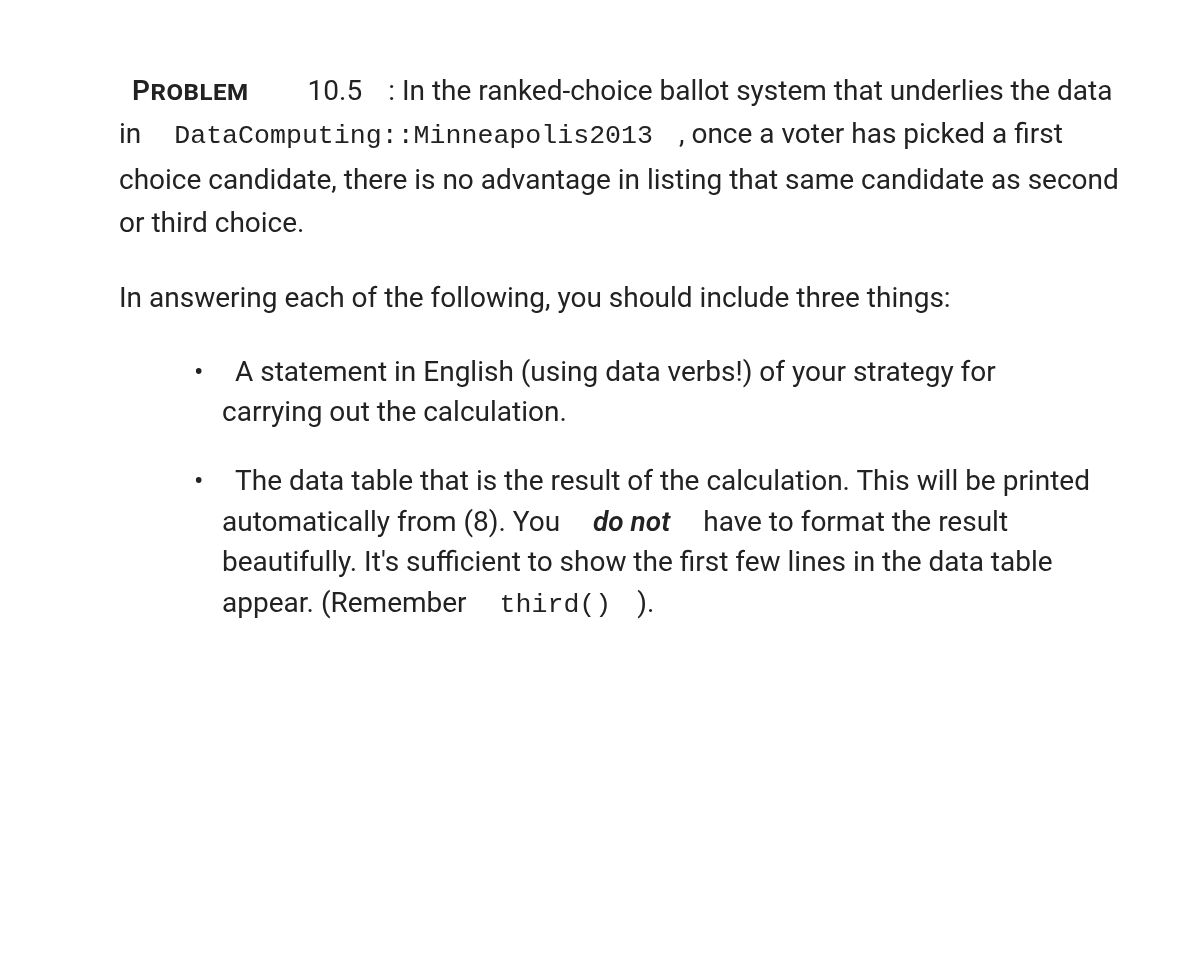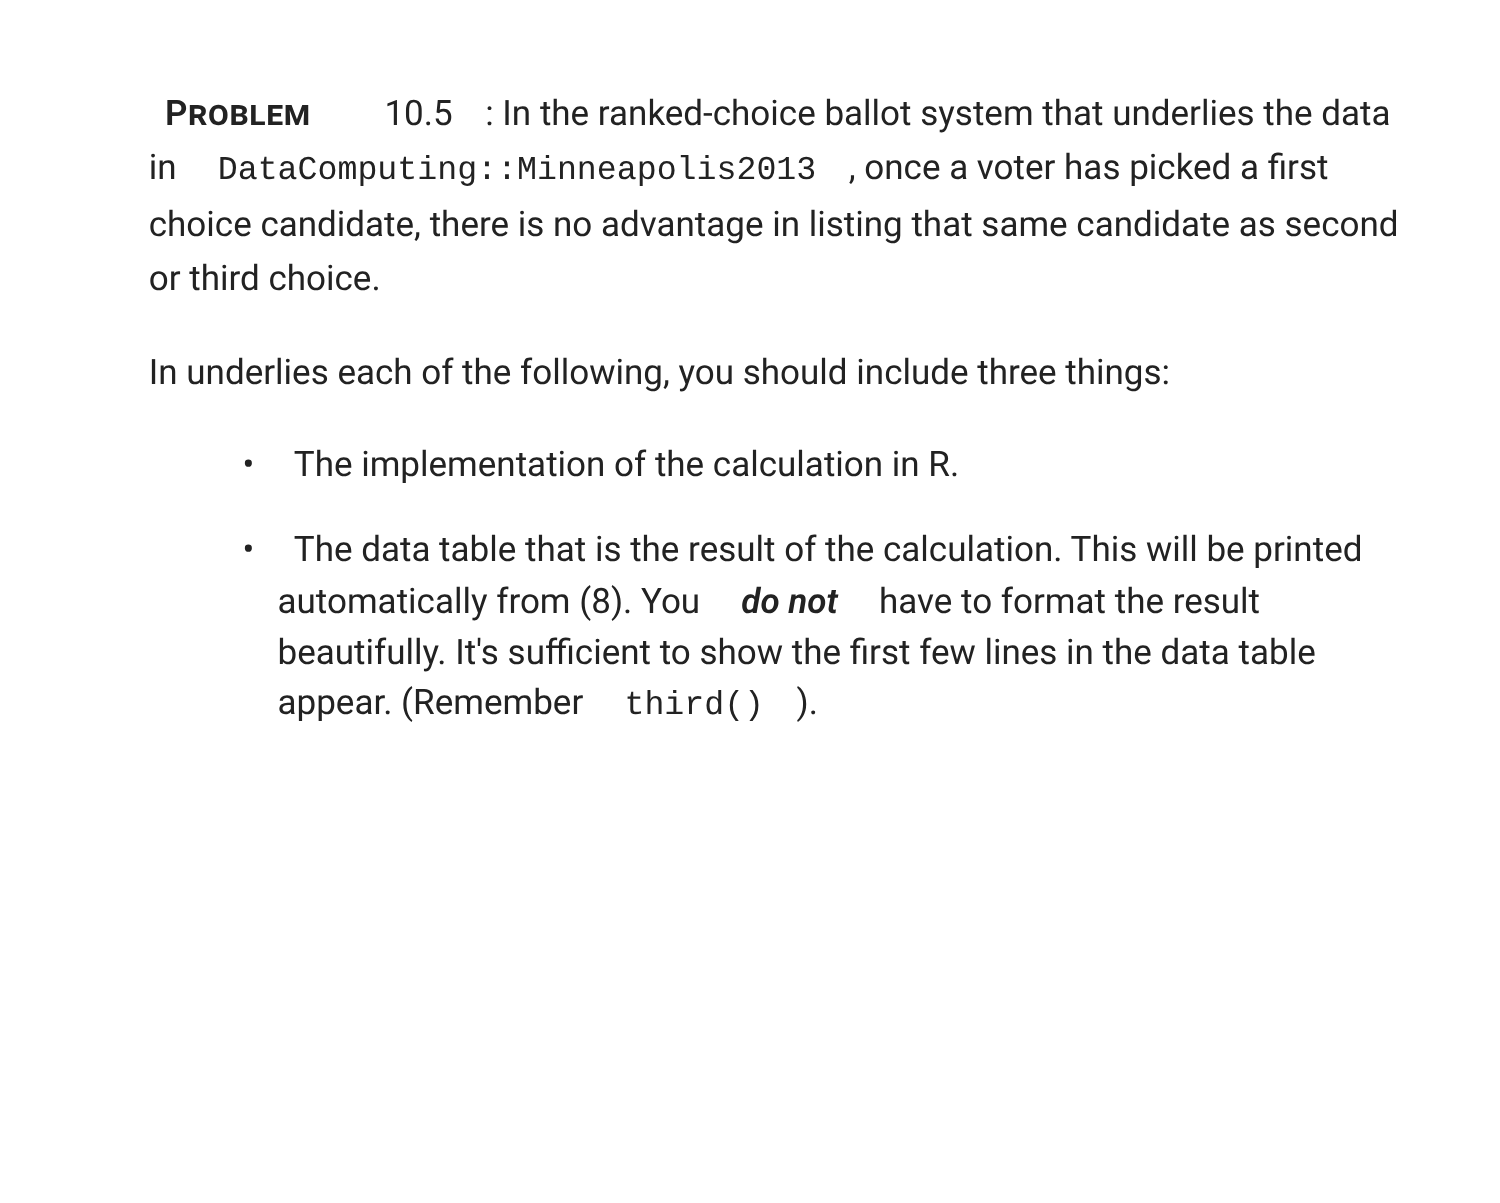--- a/index.html
+++ b/index.html
@@ -57,22 +57,22 @@
     }
   </style>
 </head>
 <body>
 
 <p class="problem-intro">
   <span class="problem-label">Problem</span>
   <span> </span><span class="problem-number">10.5</span><span>: In the ranked-choice ballot system that underlies the data in </span><span class="code-inline">DataComputing::Minneapolis2013</span><span>, once a voter has picked a first choice candidate, there is no advantage in listing that same candidate as second or third choice.</span>
 </p>
 
-<p class="instruction-para">In underlies each of the following, you should include three things:</p>
+<p class="instruction-para">In answering each of the following, you should include three things:</p>
 
 <ul class="bullet-list">
   <li>
-    <span>The implementation of the calculation in R.</span>
+    <span>A statement in English (using data verbs!) of your strategy for carrying out the calculation.</span>
   </li>
   <li>
     <span>The data table that is the result of the calculation. This will be printed automatically from (8). You </span><span class="bold-text">do not</span><span> have to format the result beautifully. It's sufficient to show the first few lines in the data table appear. (Remember </span><span class="code-inline">third()</span><span>).</span>
   </li>
 </ul>
 
 </body></html>

